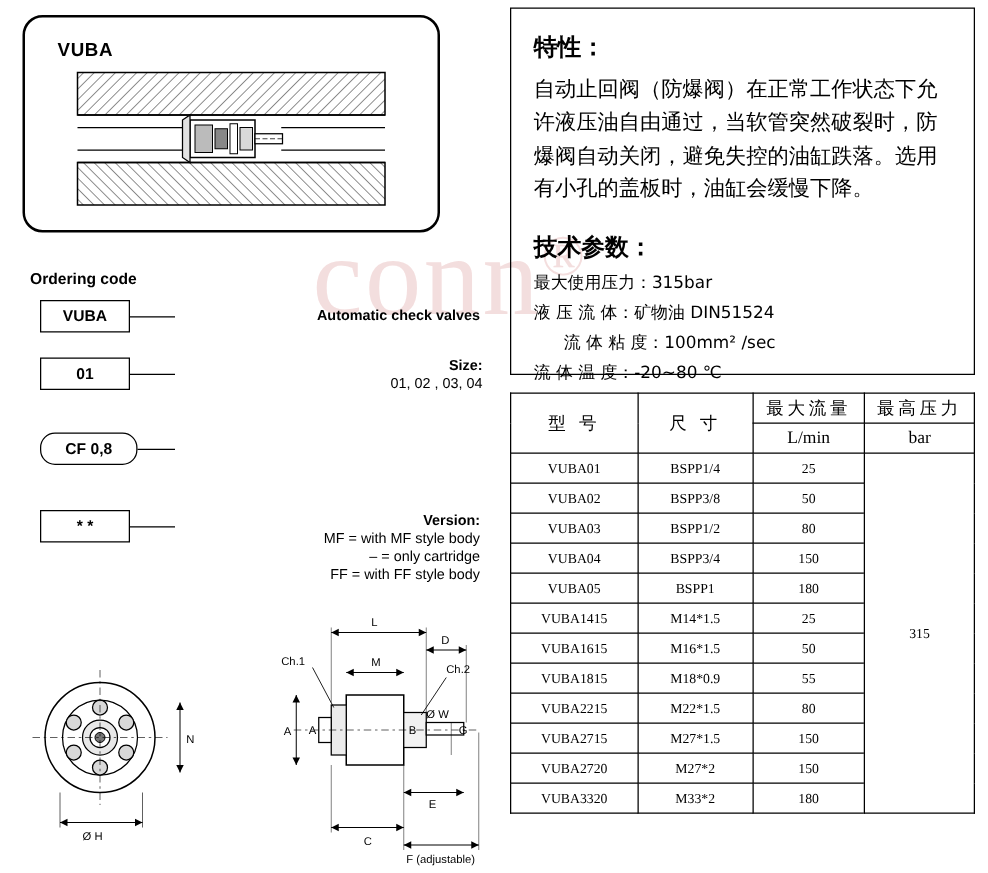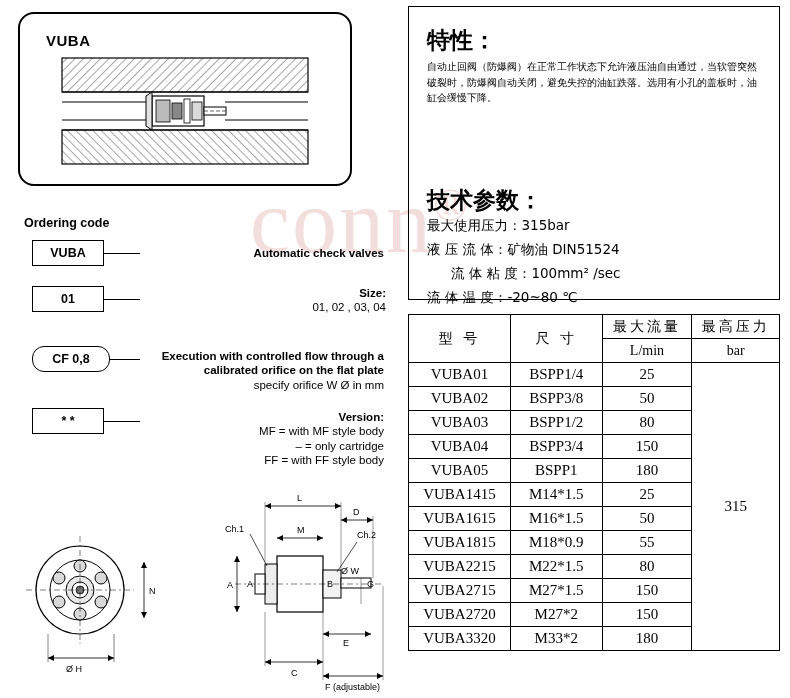--- a/index.html
+++ b/index.html
@@ -117,26 +117,26 @@
     position: relative;
     width: 372px;
     height: 294px;
     border: 1.5px solid #000;
     background: transparent;
     box-sizing: border-box;
   }
   .cn { font-family: "DejaVu Sans", sans-serif; }
   .spec-heading {
     position: absolute;
-    font-size: 23px;
+    font-size: 19px;
     font-weight: bold;
   }
   .spec-para {
     position: absolute;
-    font-size: 10px;
+    font-size: 17px;
     line-height: 1.55;
     width: 330px;
   }
   .spec-item {
     position: absolute;
     font-size: 13.5px;
   }
 
   
   .table-wrap {
@@ -149,21 +149,21 @@
   table.spec-table {
     border-collapse: collapse;
     width: 372px;
     font-family: "Liberation Serif", serif;
     background: #fff;
   }
   table.spec-table th,
   table.spec-table td {
     border: 1px solid #000;
     text-align: center;
-    font-size: 15px;
+    font-size: 11px;
     padding: 2px 2px;
     height: 24px;
     box-sizing: border-box;
   }
   table.spec-table th {
     font-weight: normal;
     font-size: 14px;
   }
   .th-cn { font-family: "DejaVu Sans", sans-serif; letter-spacing: 3px; font-size: 14px; }
   .th-sub { font-size: 12.5px; letter-spacing: 0; }
@@ -230,24 +230,20 @@
 
     <div class="code-box" style="left:22px; top:278px; width:72px; height:26px;">01</div>
     <div class="leader" style="left:94px; top:291px; width:36px;"></div>
     <div class="desc" style="left:136px; top:278px; width:240px;">
       <div class="bold-line">Size:</div>
       <div>01, 02 , 03, 04</div>
     </div>
 
     <div class="code-box" style="left:22px; top:338px; width:78px; height:26px;border-radius:12px;">CF 0,8</div>
     <div class="leader" style="left:100px; top:351px; width:30px;"></div>
-    <div class="desc" style="left:134px; top:341px; width:240px;">
-      <div class="bold-line">Execution with controlled flow through a calibrated orifice on the flat plate</div>
-      <div>specify orifice W Ø in mm</div>
-    </div>
 
     <div class="code-box" style="left:22px; top:400px; width:72px; height:26px;">* *</div>
     <div class="leader" style="left:94px; top:413px; width:36px;"></div>
     <div class="desc" style="left:134px; top:402px; width:240px;">
       <div class="bold-line">Version:</div>
       <div>MF = with MF style body</div>
       <div>–   = only cartridge</div>
       <div>FF = with FF style body</div>
     </div>
 

